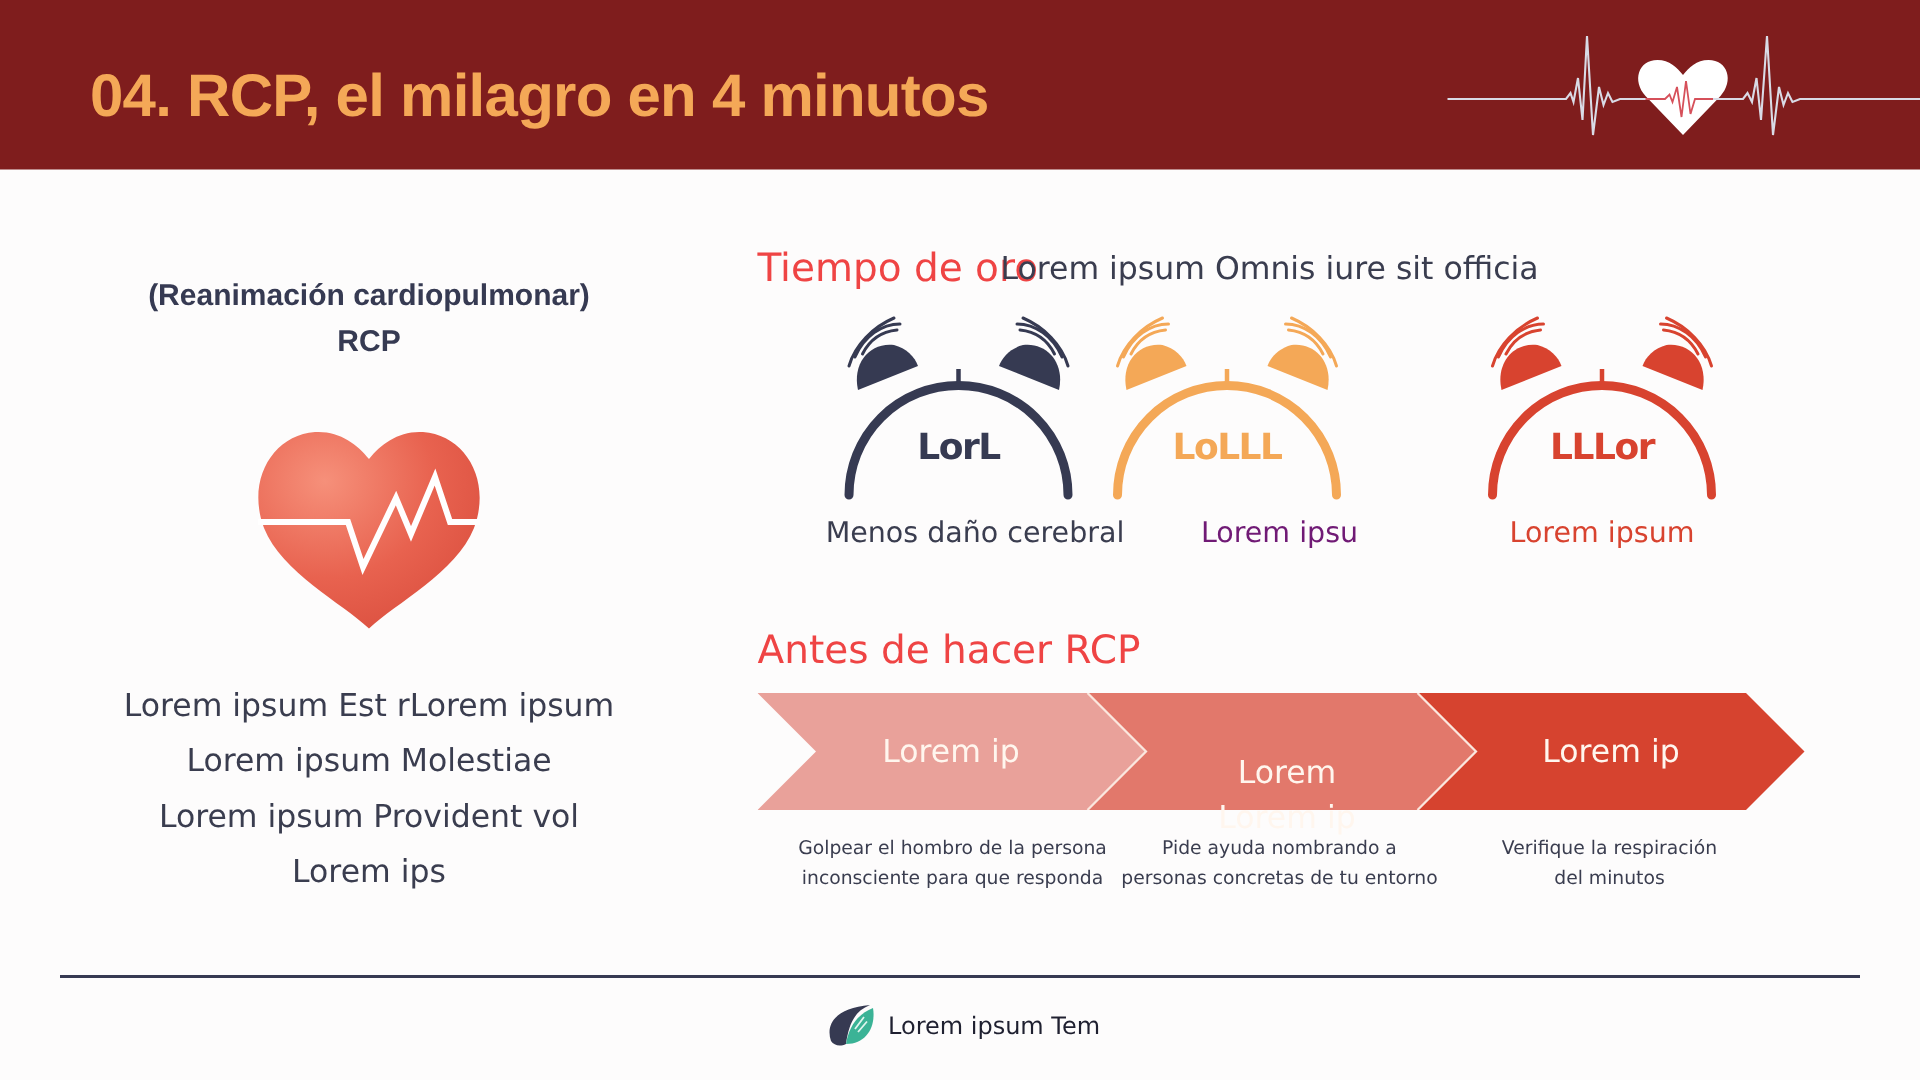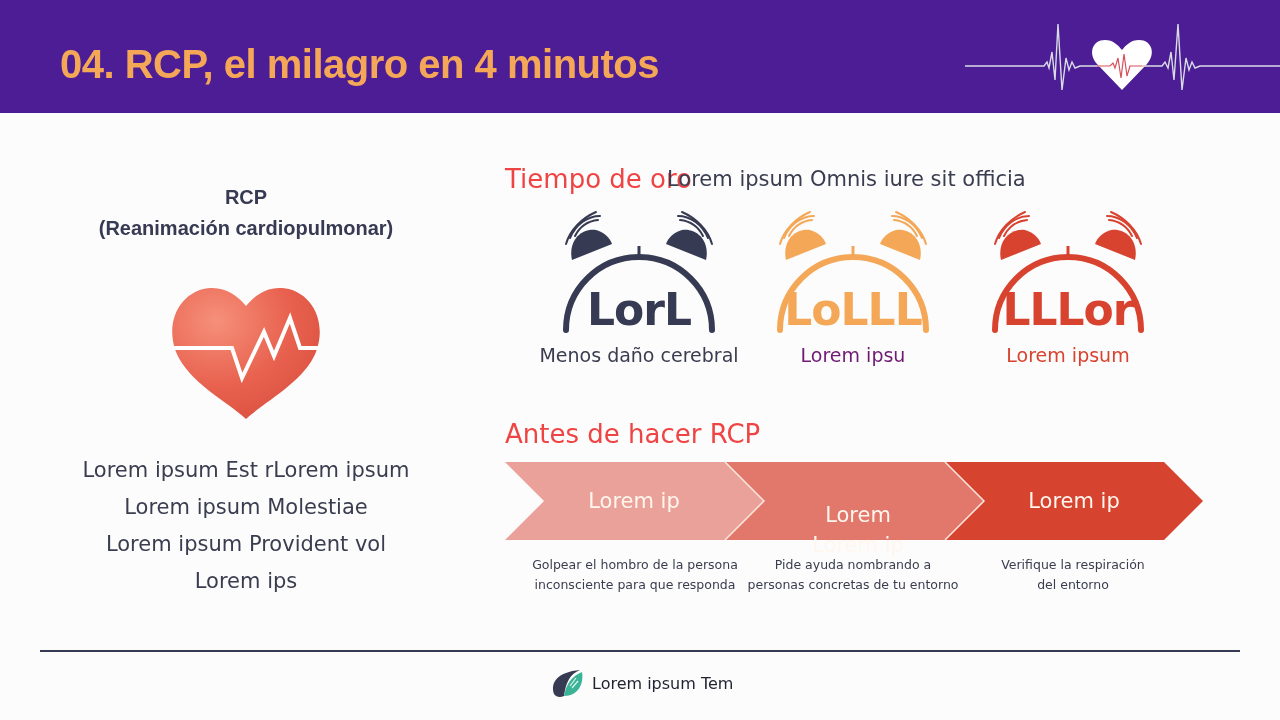--- a/index.html
+++ b/index.html
@@ -1,33 +1,33 @@
 <!DOCTYPE html>
 <html><head>
 <meta charset="utf-8">
 <style>
   * { margin:0; padding:0; box-sizing:border-box; }
   html, body { width:1280px; height:720px; overflow:hidden; background:#fdfcfc; }
   body { position:relative; font-family:"DejaVu Sans", sans-serif; color:#363a52; }
 
-  .header { position:absolute; left:0; top:0; width:1280px; height:113px; background:#4c1d95; }
+  .header { position:absolute; left:0; top:0; width:1280px; height:113px; background:#7f1d1d; }
   .header-title { position:absolute; left:60px; top:42px; font-family:"Liberation Sans", sans-serif; font-weight:bold; font-size:40px; color:#f4a857; letter-spacing:-0.5px; white-space:nowrap; }
   .ecg-banner { position:absolute; left:962px; top:18px; width:318px; height:76px; }
 
   .left-heading { position:absolute; left:60px; top:182px; width:372px; text-align:center; font-family:"Liberation Sans", sans-serif; font-weight:bold; font-size:20px; line-height:31px; color:#363a52; }
   .heart-illus { position:absolute; left:168px; top:282px; width:156px; height:140px; }
   .left-list { position:absolute; left:60px; top:452px; width:372px; text-align:center; }
   .left-list div { font-size:21px; line-height:37px; color:#3a3d4f; }
 
   .section-title { position:absolute; font-size:26px; color:#ef4444; white-space:nowrap; }
   .overlay-text { position:absolute; left:623px; top:167px; font-size:21px; color:#3a3d4f; white-space:nowrap;margin-left:44px; }
 
   .clock { position:absolute; top:208px; width:170px; height:130px; }
   .clock svg { position:absolute; left:0; top:0; }
-  .clock-value { position:absolute; left:0; width:170px; top:76px; text-align:center; font-weight:bold; font-size:44px; letter-spacing:-1px; }
+  .clock-value { position:absolute; left:0; width:170px; top:76px; text-align:center; font-weight:bold; font-size:24px; letter-spacing:-1px; }
   .clock-label { position:absolute; top:344px; width:220px; text-align:center; font-size:19px; white-space:nowrap; }
 
   .chevrons { position:absolute; left:505px; top:462px; width:700px; height:78px; }
   .chev-label { position:absolute; top:462px; height:78px; display:flex; flex-direction:column; align-items:center; justify-content:center; color:#fff6ee; font-size:21px; line-height:30px; text-align:center; }
   .step-desc { position:absolute; top:555px; text-align:center; font-size:12.5px; line-height:20px; color:#3a3d4f; white-space:nowrap; }
 
   .footer-rule { position:absolute; left:40px; top:650px; width:1200px; height:2px; background:#363a52; }
   .footer-brand { position:absolute; left:550px; top:665px; height:36px; display:flex; align-items:center; gap:8px; }
   .footer-brand-text { font-size:16px; color:#1f2030; }
 </style>
@@ -38,22 +38,22 @@
   <div class="header-title">04. RCP, el milagro en 4 minutos</div>
   <svg class="ecg-banner" viewBox="0 0 318 76" width="318" height="76">
     <polyline fill="none" stroke="#d9dbe6" stroke-width="1.4" points="3,48 82,48 85,44 87,50 90,34 93,62 96,6 100,72 104,40 107,52 110,44 113,50 118,48 138,48"></polyline>
     <path d="M160,72 L135,46 C126,36 130,22 143,22 C151,22 156,27 160,32 C164,27 169,22 177,22 C190,22 194,36 185,46 Z" fill="#ffffff"></path>
     <polyline fill="none" stroke="#d6505a" stroke-width="1.2" points="135,48 148,48 151,45 153,50 156,40 159,60 162,36 165,58 168,48 185,48"></polyline>
     <polyline fill="none" stroke="#d9dbe6" stroke-width="1.4" points="180,48 200,48 203,44 206,50 209,34 212,62 216,6 220,72 224,40 227,52 230,44 233,50 238,48 318,48"></polyline>
   </svg>
 </div>
 
 <div class="left-heading">
+  <div>(Reanimación cardiopulmonar)</div>
   <div>RCP</div>
-  <div>(Reanimación cardiopulmonar)</div>
 </div>
 
 <svg class="heart-illus" viewBox="0 0 156 140" width="156" height="140">
   <defs>
     <radialGradient id="hg" cx="0.3" cy="0.25" r="0.9">
       <stop offset="0" stop-color="#f6907a"></stop>
       <stop offset="0.55" stop-color="#e8624f"></stop>
       <stop offset="1" stop-color="#d94d3d"></stop>
     </radialGradient>
   </defs>
@@ -83,23 +83,23 @@
         <path d="M12,36 C16,22 28,10 42,4"></path>
         <path d="M21,28 C26,18 34,13 44,12"></path>
       <path d="M154,30 C148,16 136,8 124,8"></path>
         <path d="M158,36 C154,22 142,10 128,4"></path>
         <path d="M149,28 C144,18 136,13 126,12"></path>
     </g>
     <line x1="85" y1="38" x2="85" y2="48" stroke="#363a52" stroke-width="3"></line>
   </svg>
   <div class="clock-value" style="color:#363a52;">LorL</div>
 </div>
-<div class="clock-label" style="left:529px; color:#3a3d4f;">Menos daño cerebral</div>
+<div class="clock-label" style="left:540px; color:#3a3d4f;">Menos daño cerebral</div>
 
-<div class="clock" style="left:768px;">
+<div class="clock" style="left:733px;">
   <svg viewBox="0 0 170 130" width="170" height="130">
     <g fill="none" stroke="#f4a857" stroke-width="6" stroke-linecap="round">
       <path d="M12,122 A73,73 0 0 1 158,122"></path>
     </g>
     <path d="M18,52 C14,34 26,20 42,22 C50,24 56,30 58,36 Z" fill="#f4a857"></path>
     <path d="M152,52 C156,34 144,20 128,22 C120,24 114,30 112,36 Z" fill="#f4a857"></path>
     <g fill="none" stroke="#f4a857" stroke-width="2" stroke-linecap="round">
       <path d="M16,30 C22,16 34,8 46,8"></path>
         <path d="M12,36 C16,22 28,10 42,4"></path>
         <path d="M21,28 C26,18 34,13 44,12"></path>
@@ -158,21 +158,21 @@
 <div class="step-desc" style="left:525px; width:220px;">
   <div>Golpear el hombro de la persona</div>
   <div>inconsciente para que responda</div>
 </div>
 <div class="step-desc" style="left:743px; width:220px;">
   <div>Pide ayuda nombrando a</div>
   <div>personas concretas de tu entorno</div>
 </div>
 <div class="step-desc" style="left:963px; width:220px;">
   <div>Verifique la respiración</div>
-  <div>del entorno</div>
+  <div>del minutos</div>
 </div>
 
 <div class="footer-rule"></div>
 <div class="footer-brand">
   <svg viewBox="0 0 34 34" width="34" height="34">
     <path d="M4,28 C0,16 8,6 30,4 C20,8 16,16 14,30 C10,32 6,31 4,28 Z" fill="#363a52"></path>
     <path d="M14,30 C16,18 22,10 32,6 C34,18 28,30 14,30 Z" fill="#3bb396"></path>
     <path d="M20,20 L26,12 M22,22 L28,15" stroke="#dff5ee" stroke-width="1.2" fill="none"></path>
   </svg>
   <span class="footer-brand-text">Lorem ipsum Tem</span>

